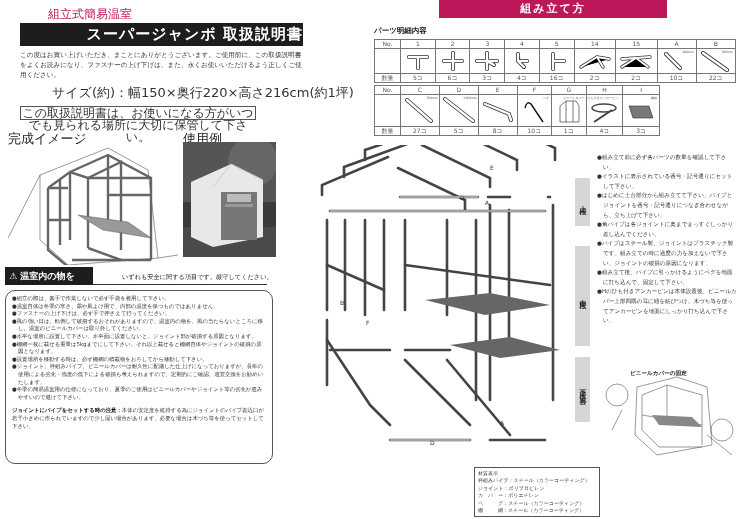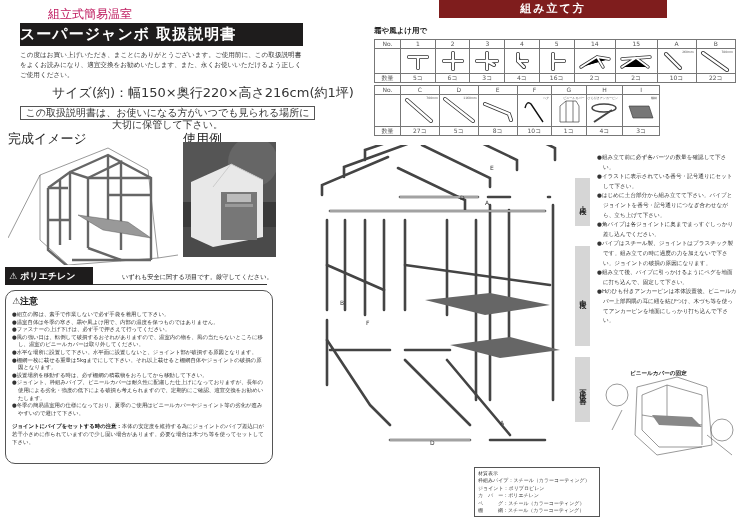--- a/index.html
+++ b/index.html
@@ -1,55 +1,55 @@
 <!DOCTYPE html>
 <html><head>
 <meta charset="utf-8">
 <style>
 *{box-sizing:border-box;margin:0;padding:0}
 body{width:740px;height:519px;background:#fff;font-family:"DejaVu Sans",sans-serif;color:#222;position:relative;overflow:hidden}
 .abs{position:absolute}
 .subtitle{left:48px;top:6px;font-size:12px;color:#be185d}
-.titlebar{left:20px;top:23px;width:283px;height:23px;background:#1e1c1c;color:#fff;font-weight:bold;font-size:15px;text-align:left;line-height:23px;letter-spacing:1px}
+.titlebar{left:20px;top:23px;width:283px;height:23px;background:#1e1c1c;color:#fff;font-weight:bold;font-size:15px;text-align:right;line-height:23px;letter-spacing:1px}
 .intro{left:20px;top:50px;width:285px;font-size:6.6px;line-height:10px;color:#333}
 .size{left:52px;top:84px;font-size:13px;color:#333}
-.note-box{left:20px;top:106px;width:295px;height:14px;border:1px solid #555;font-size:10px;text-align:center;line-height:12px;color:#333}
+.note-box{left:20px;top:106px;width:236px;height:14px;border:1px solid #555;font-size:12px;text-align:center;line-height:12px;color:#333}
 .lbl{font-size:13px;font-weight:normal;color:#222}
 .img1{left:8px;top:140px;width:170px;height:125px}
 .photo{left:183px;top:142px;width:93px;height:115px;background:#2b2b2b;overflow:hidden}
 .safety-bar{left:5px;top:267px;width:88px;height:18px;background:#1e1c1c;color:#fff;font-size:9px;font-weight:bold;line-height:18px;padding-left:4px}
 .safety-line{left:93px;top:284px;width:174px;height:1px;background:#333}
 .safety-sub{left:122px;top:273px;font-size:6.2px;color:#222}
 .caution{left:5px;top:290px;width:268px;height:174px;border:1px solid #555;border-radius:10px;padding:4px 6px}
 .caution h3{font-size:9px;font-weight:bold;margin-bottom:3px}
 .caution ul{list-style:none;font-size:5.4px;line-height:7.6px;color:#333}
 .caution li{padding-left:6px;text-indent:-6px}
 .caution li:before{content:"●";}
 .caution .joint{margin-top:6px;font-size:5.4px;line-height:7.6px;color:#333}
 .caution .joint b{color:#111}
-.asm-bar{left:439px;top:0;width:228px;height:18px;background:#7f1d1d;color:#fff;font-size:11px;font-weight:bold;text-align:center;line-height:18px;letter-spacing:2px}
+.asm-bar{left:439px;top:0;width:228px;height:18px;background:#be185d;color:#fff;font-size:11px;font-weight:bold;text-align:center;line-height:18px;letter-spacing:2px}
 .parts-title{left:374px;top:26px;font-size:7.5px;font-weight:bold}
 table.parts{position:absolute;border-collapse:collapse;font-size:6px;color:#555}
 table.parts td{border:1px solid #777;text-align:center;padding:0}
 table.parts tr.hd td{height:9px;line-height:8px}
 table.parts tr.ic td{height:25px}
 table.parts tr.qt td{height:9px;line-height:8px}
 .stage{width:15px;background:#d6d6d6;font-size:7px;font-weight:bold;color:#222;writing-mode:vertical-rl;text-align:center;display:flex;align-items:center;justify-content:center;letter-spacing:2px}
 .steps{left:597px;top:153px;width:140px;font-size:5.6px;line-height:9.6px;color:#333;list-style:none}
 .steps li{padding-left:6px;text-indent:-6px}
 .steps li:before{content:"●"}
 .vinyl-title{left:630px;top:370px;font-size:5.6px;font-weight:bold}
 .material{left:474px;top:467px;width:126px;height:50px;border:1px solid #555;font-size:5px;line-height:7.4px;padding:2px 3px;color:#333}
 </style>
 </head>
 <body>
 
 <div class="abs subtitle">組立式簡易温室</div>
 <div class="abs titlebar">スーパージャンボ 取扱説明書</div>
-<div class="abs intro">この度はお買い上げいただき、まことにありがとうございます。ご使用前に、この取扱説明書をよくお読みになり、適宜交換をお勧めいたします、また、永くお使いいただけるよう正しくご使用ください。</div>
+<div class="abs intro">この度はお買い上げいただき、まことにありがとうございます。ご使用前に、この取扱説明書をよくお読みになり、ファスナーの上げ下げは、また、永くお使いいただけるよう正しくご使用ください。</div>
 <div class="abs size">サイズ(約)：幅150×奥行220×高さ216cm(約1坪)</div>
 <div class="abs note-box">この取扱説明書は、お使いになる方がいつでも見られる場所に大切に保管して下さい。</div>
 
 <div class="abs lbl" style="left:8px;top:130px">完成イメージ</div>
 <div class="abs lbl" style="left:183px;top:130px">使用例</div>
 
 <svg class="abs img1" viewBox="0 0 170 125">
   <g fill="none" stroke="#555" stroke-width="0.6">
     <path d="M32 35 L100 8 L140 30 L150 118 L60 125 L32 100 Z"></path>
     <path d="M0 98 L32 35"></path>
@@ -81,43 +81,42 @@
     <path d="M8 40 L48 22 L80 38 L80 95 L30 105 L8 95 Z" fill="#e8e8e8"></path>
     <path d="M30 45 L48 22 L80 38" fill="none" stroke="#ccc"></path>
     <rect x="38" y="50" width="36" height="48" fill="#777"></rect>
     <rect x="42" y="62" width="28" height="3" fill="#999"></rect>
     <rect x="44" y="52" width="24" height="8" fill="#bbb"></rect>
   </svg>
 </div>
 
 <div class="abs safety-bar">
   <span>⚠</span>
-  <span>ポリエチレン</span>
+  <span>温室内の物を</span>
 </div>
 <div class="abs safety-line"></div>
 <div class="abs safety-sub">いずれも安全に関する項目です。厳守してください。</div>
 
 <div class="abs caution">
-  <h3><span>⚠</span><span>注意</span></h3>
   <ul>
     <li>組立の際は、素手で作業しないで必ず手袋を着用して下さい。</li>
     <li>温室自体は冬季の寒さ、霜や風よけ用で、内部の温度を保つものではありません。</li>
     <li>ファスナーの上げ下げは、必ず手で押さえて行ってください。</li>
     <li>風の強い日は、転倒して破損するおそれがありますので、温室内の物を、風の当たらないところに移し、温室のビニールカバーは取り外してください。</li>
     <li>水平な場所に設置して下さい。水平面に設置しないと、ジョイント部が破損する原因となります。</li>
     <li>棚網一枚に載せる重量は5kgまでにして下さい。それ以上載せると棚網自体やジョイントの破損の原因となります。</li>
     <li>設置場所を移動する時は、必ず棚網の積載物をおろしてから移動して下さい。</li>
     <li>ジョイント、枠組みパイプ、ビニールカバーは耐久性に配慮した仕上げになっておりますが、長年の使用による劣化・強度の低下による破損も考えられますので、定期的にご確認、適宜交換をお勧めいたします。</li>
     <li>冬季の簡易温室用の仕様になっており、夏季のご使用はビニールカバーやジョイント等の劣化が進みやすいので避けて下さい。</li>
   </ul>
   <div class="joint"><b>ジョイントにパイプをセットする時の注意：</b><span>本体の安定度を維持する為にジョイントのパイプ差込口が若干小さめに作られていますので少し固い場合があります。必要な場合は木づち等を使ってセットして下さい。</span></div>
 </div>
 
 <div class="abs asm-bar">組み立て方</div>
-<div class="abs parts-title">霜や風よけ用で</div>
+<div class="abs parts-title">パーツ明細内容</div>
 
 <table class="parts" style="left:374px;top:39px;width:362px">
   <tbody>
       <tr class="hd">
     <td style="width:26px">No.</td>
     <td>1</td>
     <td>2</td>
     <td>3</td>
     <td>4</td>
     <td>5</td>

